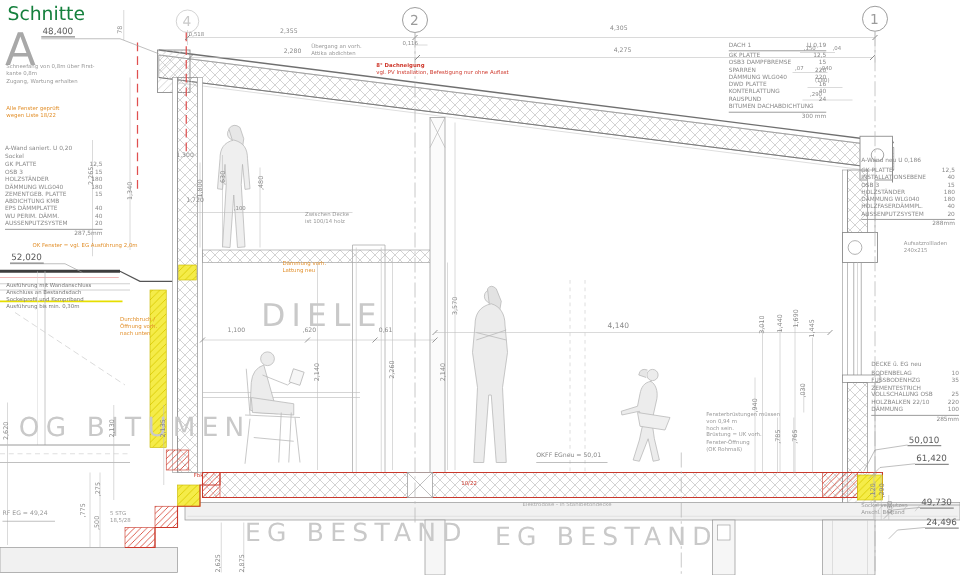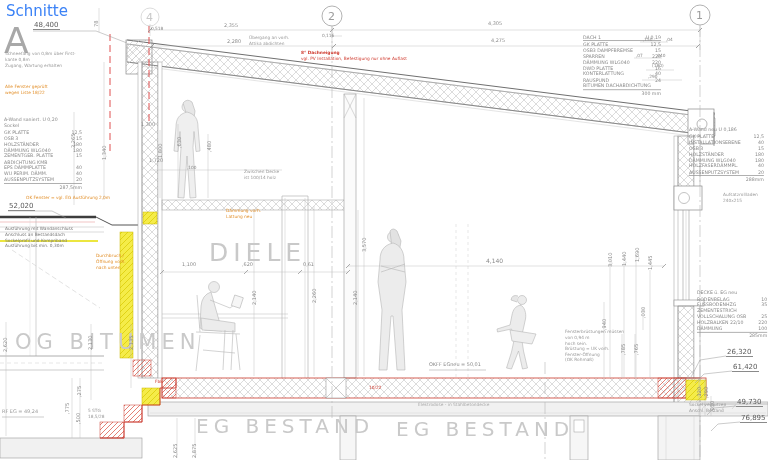--- a/index.html
+++ b/index.html
@@ -8,21 +8,21 @@
   #stage svg{position:absolute;left:0;top:0;}
   .t{position:absolute;white-space:nowrap;color:#8a8a8a;line-height:1.15;}
   .f6{font-size:6px;}
   .f5{font-size:6px;transform:scale(.82);transform-origin:0 0;}
   .f45{font-size:6px;transform:scale(.72);transform-origin:0 0;}
   .v{position:absolute;white-space:nowrap;color:#8a8a8a;font-size:6px;
      transform:rotate(-90deg) scale(.85);transform-origin:0 0;}
   .lvl{position:absolute;white-space:nowrap;font-size:7px;color:#5b5b5b;
      border-bottom:1px solid #8a8a8a;padding:0 1px 0 1px;}
   .room{position:absolute;color:#c9c9c9;letter-spacing:5px;white-space:nowrap;}
-  .dk{color:#3b82f6;}
+  .dk{color:#15803d;}
   .red{color:#cf3a2e;}
   .org{color:#e2902c;}
   .lt{color:#aaa;}
   .nb{position:absolute;font-size:6px;transform:scale(.72);transform-origin:0 0;
       line-height:1.3;color:#999;white-space:nowrap;}
   .nb div{white-space:nowrap;}
   .leg{position:absolute;font-size:6px;transform:scale(.78);transform-origin:0 0;
        color:#8a8a8a;width:100px;line-height:1.25;}
   .leg .lh{display:flex;justify-content:space-between;border-bottom:1px solid #9a9a9a;margin-bottom:1px;}
   .leg .lr{display:flex;justify-content:space-between;}
@@ -526,21 +526,21 @@
     </div>
 <span class="t f5" style="left:429px;top:362px;color:#888;">OKFF EGneu = 50,01</span>
 <span class="t f45 lt" style="left:418px;top:402px;">Elektrodose - in Stahlbetondecke</span>
 <span class="t f45 red" style="left:369px;top:385px;">10/22</span>
 <span class="t f45 red" style="left:155px;top:379px;">Fbk</span>
 
 <div class="nb" style="left:689px;top:402px;">
       <div>Sockel verputzen</div>
       <div>Anschl. Bestand</div>
     </div>
-<span class="lvl" style="left:726px;top:348px;">26,320</span>
+<span class="lvl" style="left:726px;top:348px;">50,010</span>
 <span class="lvl" style="left:732px;top:363px;">61,420</span>
 <span class="lvl" style="left:736px;top:398px;text-align:center;">49,730</span>
-<span class="lvl" style="left:740px;top:414px;">76,895</span>
+<span class="lvl" style="left:740px;top:414px;">24,496</span>
 
 <span class="room" style="left:196px;top:414px;font-size:20px;">EG BESTAND</span>
 <span class="room" style="left:396px;top:417px;font-size:20px;">EG BESTAND</span>
 
 </div>
 
 </body></html>

